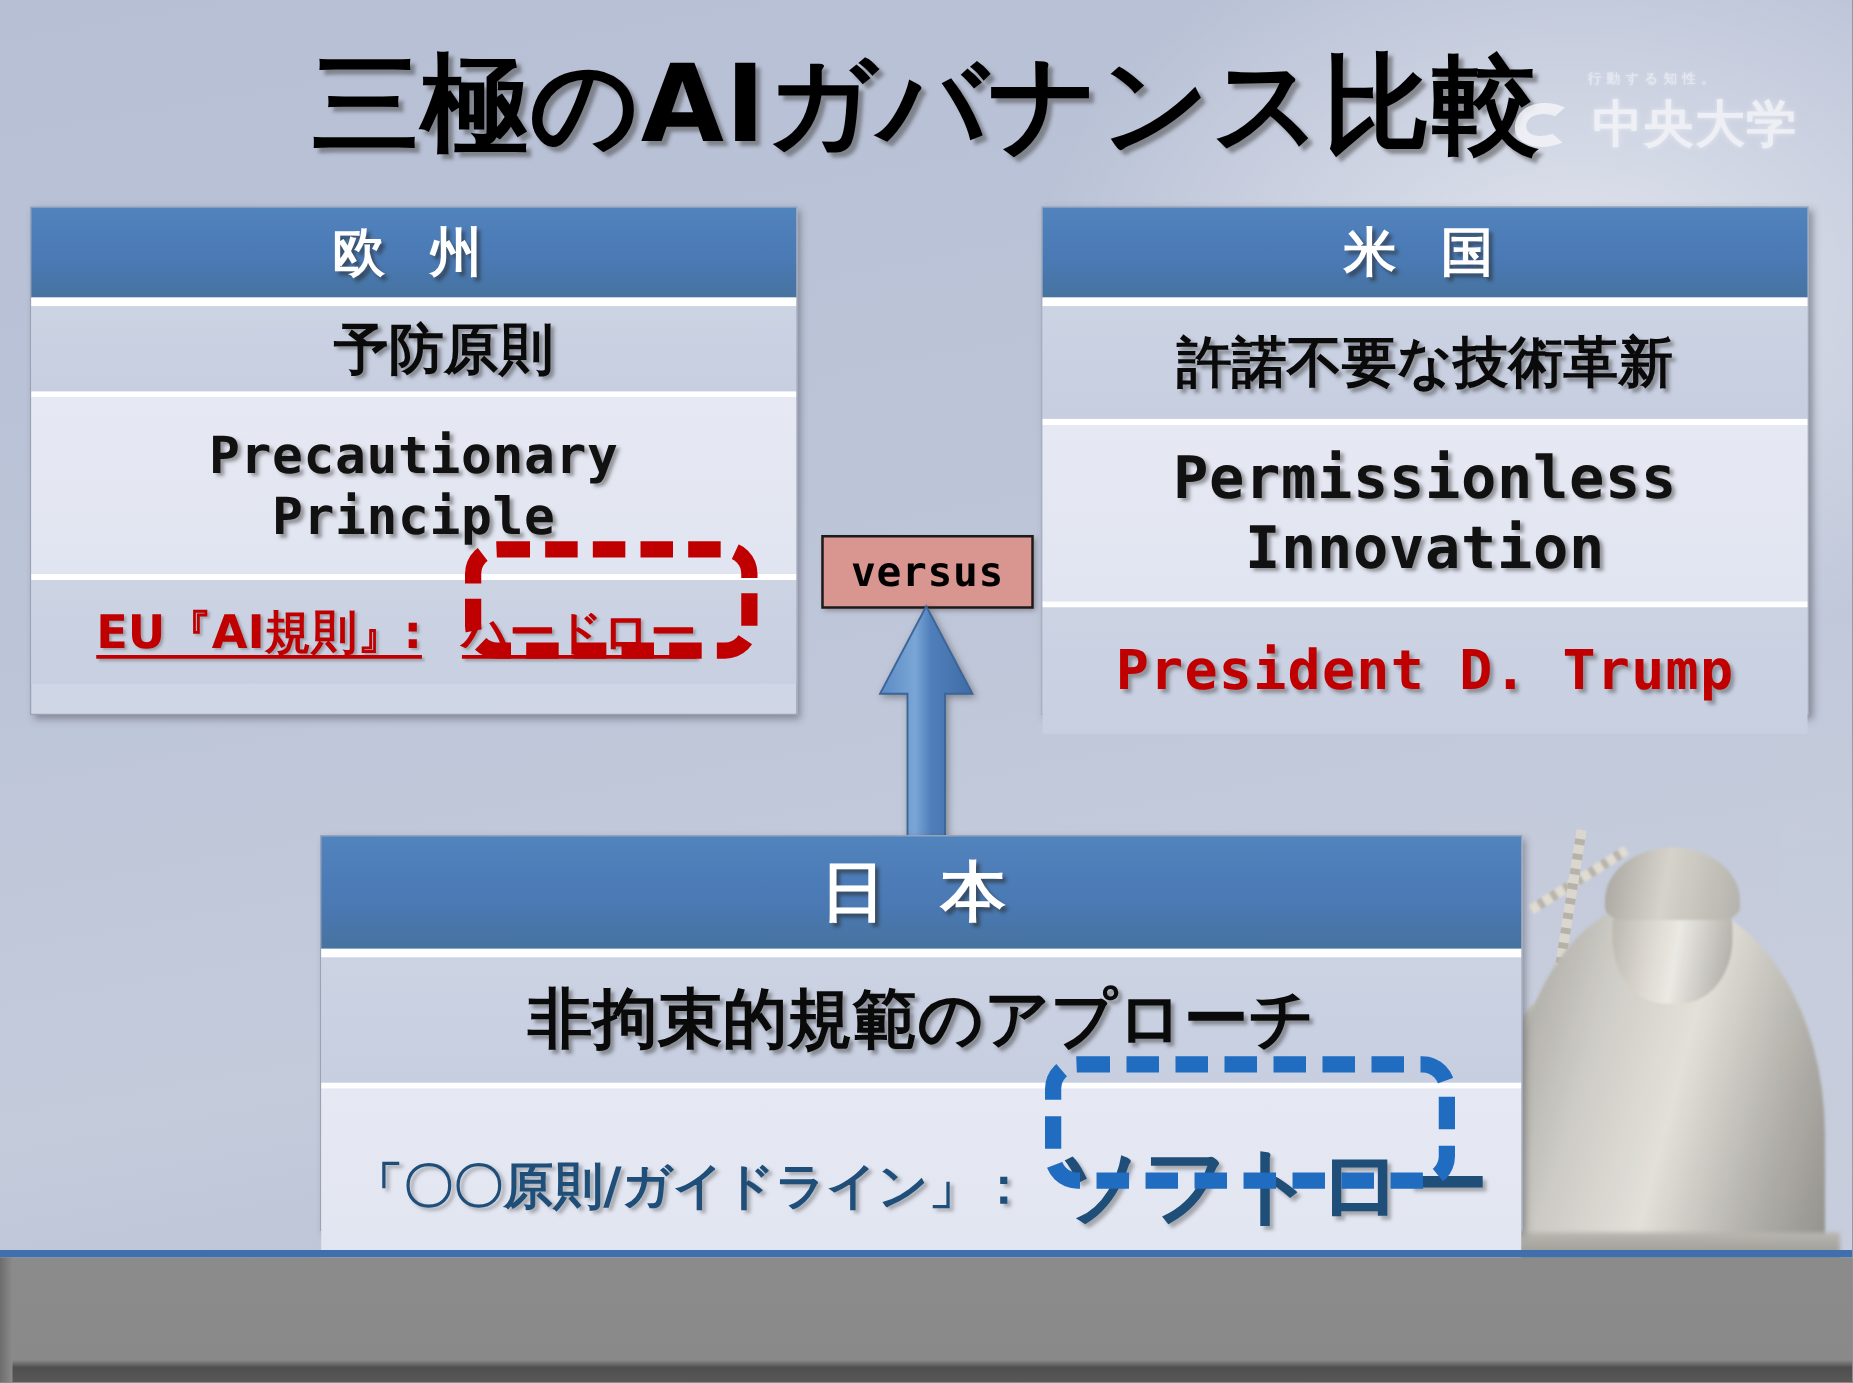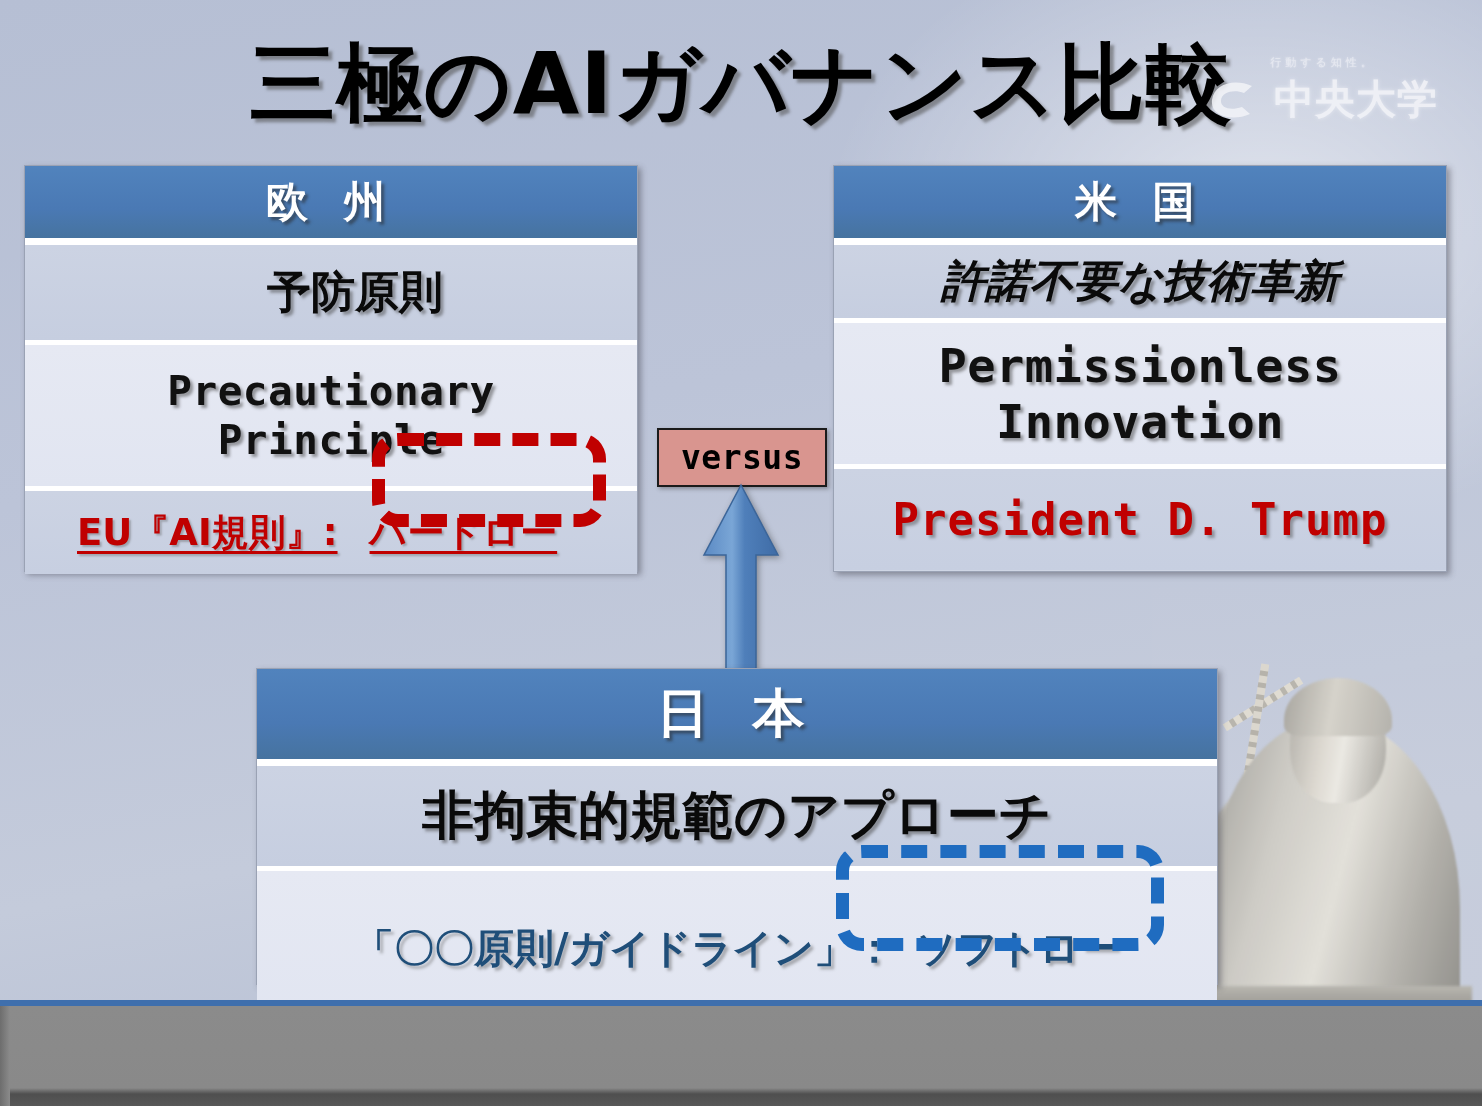--- a/index.html
+++ b/index.html
@@ -302,40 +302,40 @@
       <svg class="logo-mark" viewBox="0 0 58 40">
         <path d="M44 6 C26 -2 6 4 4 20 C2 36 24 42 42 34 L34 27 C22 31 12 28 13 20 C14 12 26 9 36 13 Z" fill="#f2f3f8" opacity="0.95"></path>
       </svg>
       <div class="logo-name">中央大学</div>
     </div>
   </div>
 
   <div class="panel" style="left:24px; top:165px; width:614px; height:407px;">
     <div class="p-head" style="height:72px; font-size:42px;">欧 州</div>
     <div class="p-sep" style="height:7px;"></div>
-    <div class="p-row row-a" style="height:95px;padding-left:48px;">
+    <div class="p-row row-a" style="height:68px;padding-left:48px;">
       <div class="jp-text" style="font-size:44px;">予防原則</div>
     </div>
     <div class="p-sep" style="height:5px;"></div>
     <div class="p-row row-b" style="height:141px;">
       <div class="mono-text" style="font-size:41px; white-space:pre-line;">Precautionary
 Principle</div>
     </div>
     <div class="p-sep" style="height:5px;"></div>
     <div class="p-row row-c" style="height:83px; justify-content:flex-start; padding-left:52px;gap:10px;">
       <div class="red-jp" style="font-size:37px;">EU『AI規則』:</div>
       <div class="red-jp" style="font-size:37px; margin-left:22px;">ハードロー</div>
     </div>
   </div>
   <div class="dash-box dash-red" style="left:372px; top:433px; width:234px; height:94px;"></div>
 
   <div class="panel" style="left:833px; top:165px; width:614px; height:407px;">
     <div class="p-head" style="height:72px; font-size:42px;">米 国</div>
     <div class="p-sep" style="height:7px;"></div>
-    <div class="p-row row-a" style="height:73px;font-style:italic;">
+    <div class="p-row row-a" style="height:90px;">
       <div class="jp-text" style="font-size:44px;">許諾不要な技術革新</div>
     </div>
     <div class="p-sep" style="height:5px;"></div>
     <div class="p-row row-b" style="height:141px;text-align:center;">
       <div class="mono-text" style="font-size:47px; white-space:pre-line;">Permissionless
 Innovation</div>
     </div>
     <div class="p-sep" style="height:5px;"></div>
     <div class="p-row row-c" style="height:101px;">
       <div class="red-mono" style="font-size:44px;">President D. Trump</div>
@@ -360,21 +360,21 @@
 
   <div class="panel" style="left:256px; top:668px; width:962px; height:317px;">
     <div class="p-head" style="height:90px; font-size:52px;">日 本</div>
     <div class="p-sep" style="height:7px;"></div>
     <div class="p-row row-a" style="height:100px;">
       <div class="jp-text" style="font-size:52px;">非拘束的規範のアプローチ</div>
     </div>
     <div class="p-sep" style="height:5px;"></div>
     <div class="p-row row-b" style="height:155px;">
       <div class="navy-jp" style="font-size:40px;">「〇〇原則/ガイドライン」：</div>
-      <div class="navy-jp" style="font-size:40px; margin-left:22px;">ソフトロー</div>
+      <div class="navy-jp" style="font-size:68px; margin-left:22px;">ソフトロー</div>
     </div>
   </div>
   <div class="dash-box dash-blue" style="left:836px; top:845px; width:328px; height:106px;"></div>
 
   <div class="blue-rule"></div>
   <div class="gray-bar"></div>
 
 </div>
 
 </body></html>

